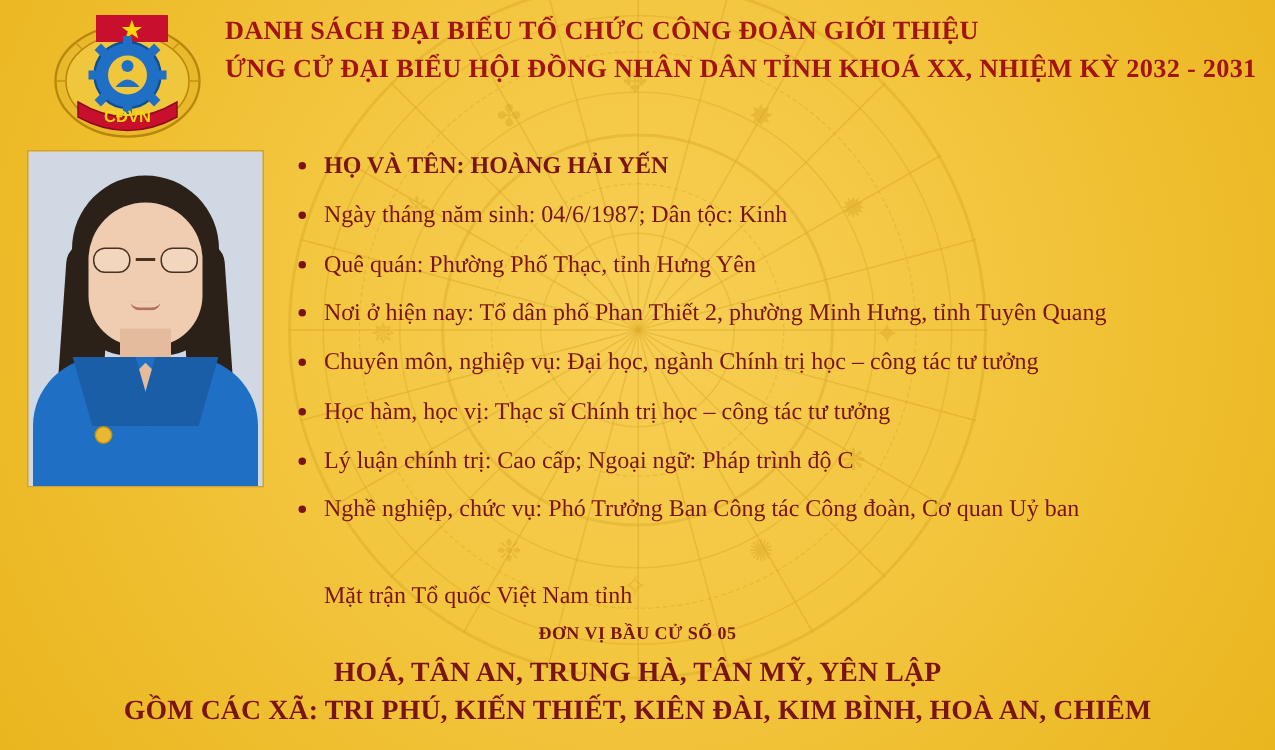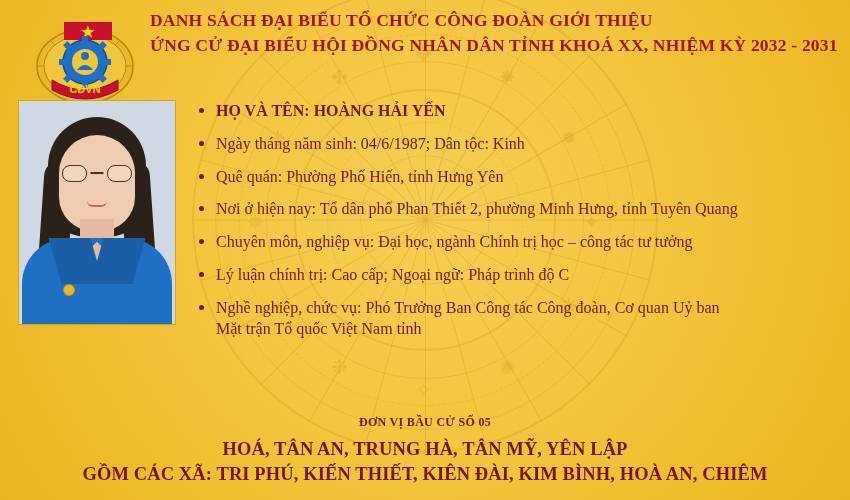--- a/index.html
+++ b/index.html
@@ -62,21 +62,21 @@
   .glyph {
     position: absolute;
     font-size: 20px;
     transform-origin: 50% 50%;
     font-family: "DejaVu Sans", sans-serif;
   }
 
   
   .emblem {
     position: absolute;
-    left: 26px; top: 18px;
+    left: 26px; top: 6px;
     width: 118px; height: 88px;
     z-index: 5;
   }
 
   
   .header {
     position: absolute;
     left: 150px; right: 12px; top: 8px;
     text-align: left;
     z-index: 6;
@@ -205,20 +205,21 @@
     width: 5px; height: 5px;
     background: #7a1414;
     border-radius: 50%;
   }
   .info li.bold {
     font-weight: bold;
   }
   .cont {
     display: block;
     padding-left: 0;
+    margin-top: 36px;
   }
 
   
   .footer {
     position: absolute;
     left: 16px; right: 16px; bottom: 12px;
     text-align: center;
     z-index: 6;
   }
   .footer-unit {
@@ -353,27 +354,30 @@
 
   <div class="info">
     <ul>
       <li class="bold">
         <span>HỌ VÀ TÊN: HOÀNG HẢI YẾN</span>
       </li>
       <li>
         <span>Ngày tháng năm sinh: 04/6/1987; Dân tộc: Kinh</span>
       </li>
       <li>
-        <span>Quê quán: Phường Phố Hiến, tỉnh Hưng Yên</span>
+        <span>Quê quán: Phường Phố Thạc, tỉnh Hưng Yên</span>
       </li>
       <li>
         <span>Nơi ở hiện nay: Tổ dân phố Phan Thiết 2, phường Minh Hưng, tỉnh Tuyên Quang</span>
       </li>
       <li>
         <span>Chuyên môn, nghiệp vụ: Đại học, ngành Chính trị học – công tác tư tưởng</span>
+      </li>
+      <li>
+        <span>Học hàm, học vị: Thạc sĩ Chính trị học – công tác tư tưởng</span>
       </li>
       <li>
         <span>Lý luận chính trị: Cao cấp; Ngoại ngữ: Pháp trình độ C</span>
       </li>
       <li>
         <span>Nghề nghiệp, chức vụ: Phó Trưởng Ban Công tác Công đoàn, Cơ quan Uỷ ban</span>
         <span class="cont">Mặt trận Tổ quốc Việt Nam tỉnh</span>
       </li>
     </ul>
   </div>

